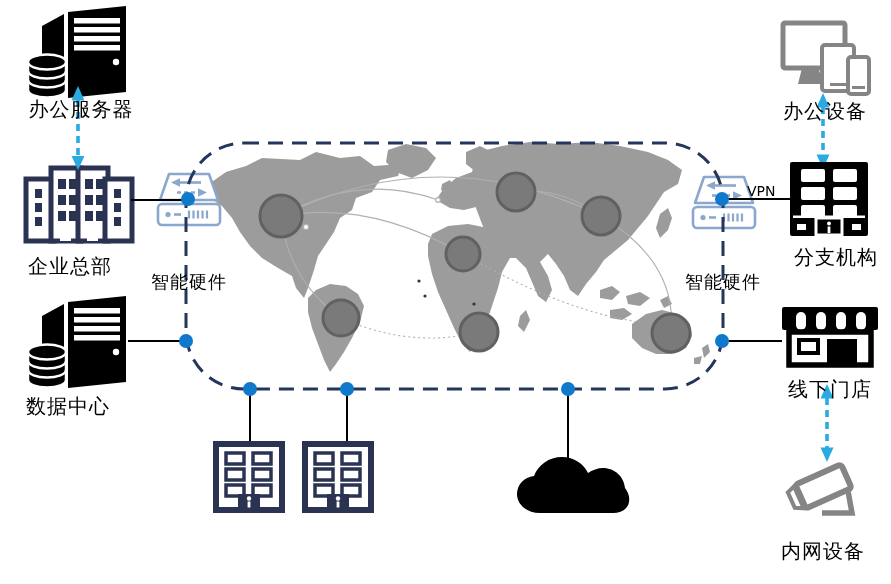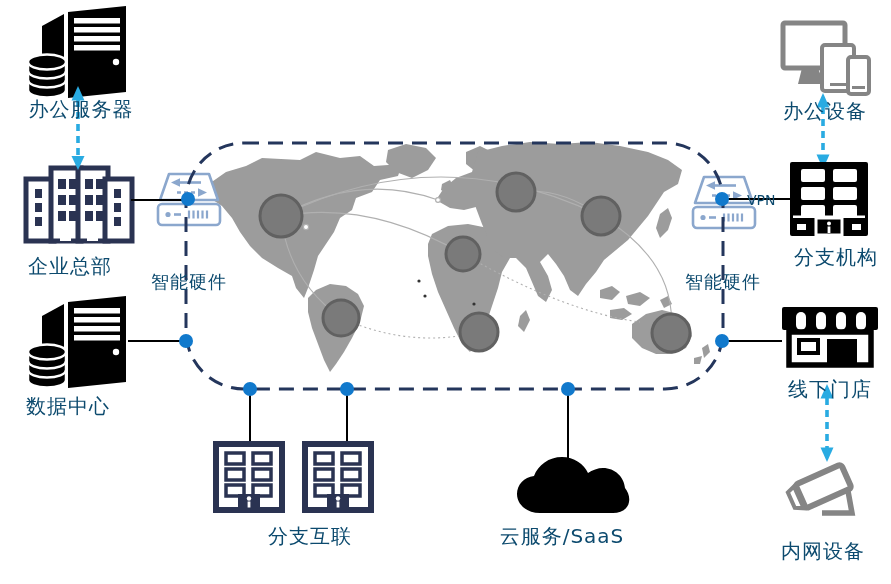--- a/index.html
+++ b/index.html
@@ -1,19 +1,19 @@
 <!DOCTYPE html>
 <html style="--border-navy: #24365c; --dot-blue: #1179cc; --arrow-cyan: #29abe2; --building-navy: #2a3352; --router-blue: #8ba7cd; --map-gray: #9c9c9c; --node-gray: #7a7a7a; --route-gray: #b0b0b0; --device-gray: #858585; --icon-black: #000000;"><head>
 <meta charset="utf-8">
 <style>
   html,body{margin:0;padding:0;background:#fff;}
   .stage{position:relative;width:891px;height:584px;background:#fff;overflow:hidden;
          font-family:"DejaVu Sans","Liberation Sans",sans-serif;}
   .stage svg{position:absolute;left:0;top:0;}
-  .lbl{position:absolute;width:160px;text-align:center;color:#0c4a6e;font-size:20px;
+  .lbl{position:absolute;width:160px;text-align:center;color:#000000;font-size:20px;
        letter-spacing:1px;white-space:nowrap;line-height:1.15;}
   .lbl.small{font-size:18px;margin-top:36px;}
   .lbl.vpn{width:auto;font-size:14px;letter-spacing:0;}
   .continent{fill:var(--map-gray,#9c9c9c);}
   .route{stroke:var(--route-gray,#b0b0b0);fill:none;stroke-width:1.1;}
   .route.dotted{stroke-dasharray:2 3;}
   .endpt{fill:#fff;stroke:var(--route-gray,#b0b0b0);stroke-width:1.2;}
   .mapnode{fill:var(--node-gray,#7a7a7a);stroke:#616161;stroke-width:3;}
   .border-dash{fill:none;stroke:var(--border-navy,#24365c);stroke-width:3;stroke-dasharray:15 9;}
   .blk{stroke:#000;stroke-width:2;}
@@ -299,21 +299,19 @@
         <polygon class="gy" points="2,20 10,17 10,41 2,37" stroke-width="4"></polygon>
       </g>
       <polyline points="62,34 66,56 36,56" fill="none" stroke="var(--device-gray,#858585)" stroke-width="5.5"></polyline>
     </g>
   </svg>
 
   <div class="lbl" style="left:1px;top:98px">办公服务器</div>
   <div class="lbl" style="left:-10px;top:255px">企业总部</div>
   <div class="lbl small" style="left:109px;top:236px">智能硬件</div>
   <div class="lbl" style="left:-12px;top:395px">数据中心</div>
-  <div class="lbl" style="left:230px;top:525px">分支互联</div>
-  <div class="lbl" style="left:482px;top:525px">云服务/SaaS</div>
   <div class="lbl small" style="left:643px;top:236px">智能硬件</div>
   <div class="lbl" style="left:756px;top:246px">分支机构</div>
   <div class="lbl" style="left:745px;top:100px">办公设备</div>
   <div class="lbl" style="left:750px;top:378px">线下门店</div>
   <div class="lbl" style="left:743px;top:540px">内网设备</div>
-  <div class="lbl vpn" style="left:747px;top:192px">VPN</div>
+  <div class="lbl vpn" style="left:747px;top:183px">VPN</div>
 </div>
 
 </body></html>

